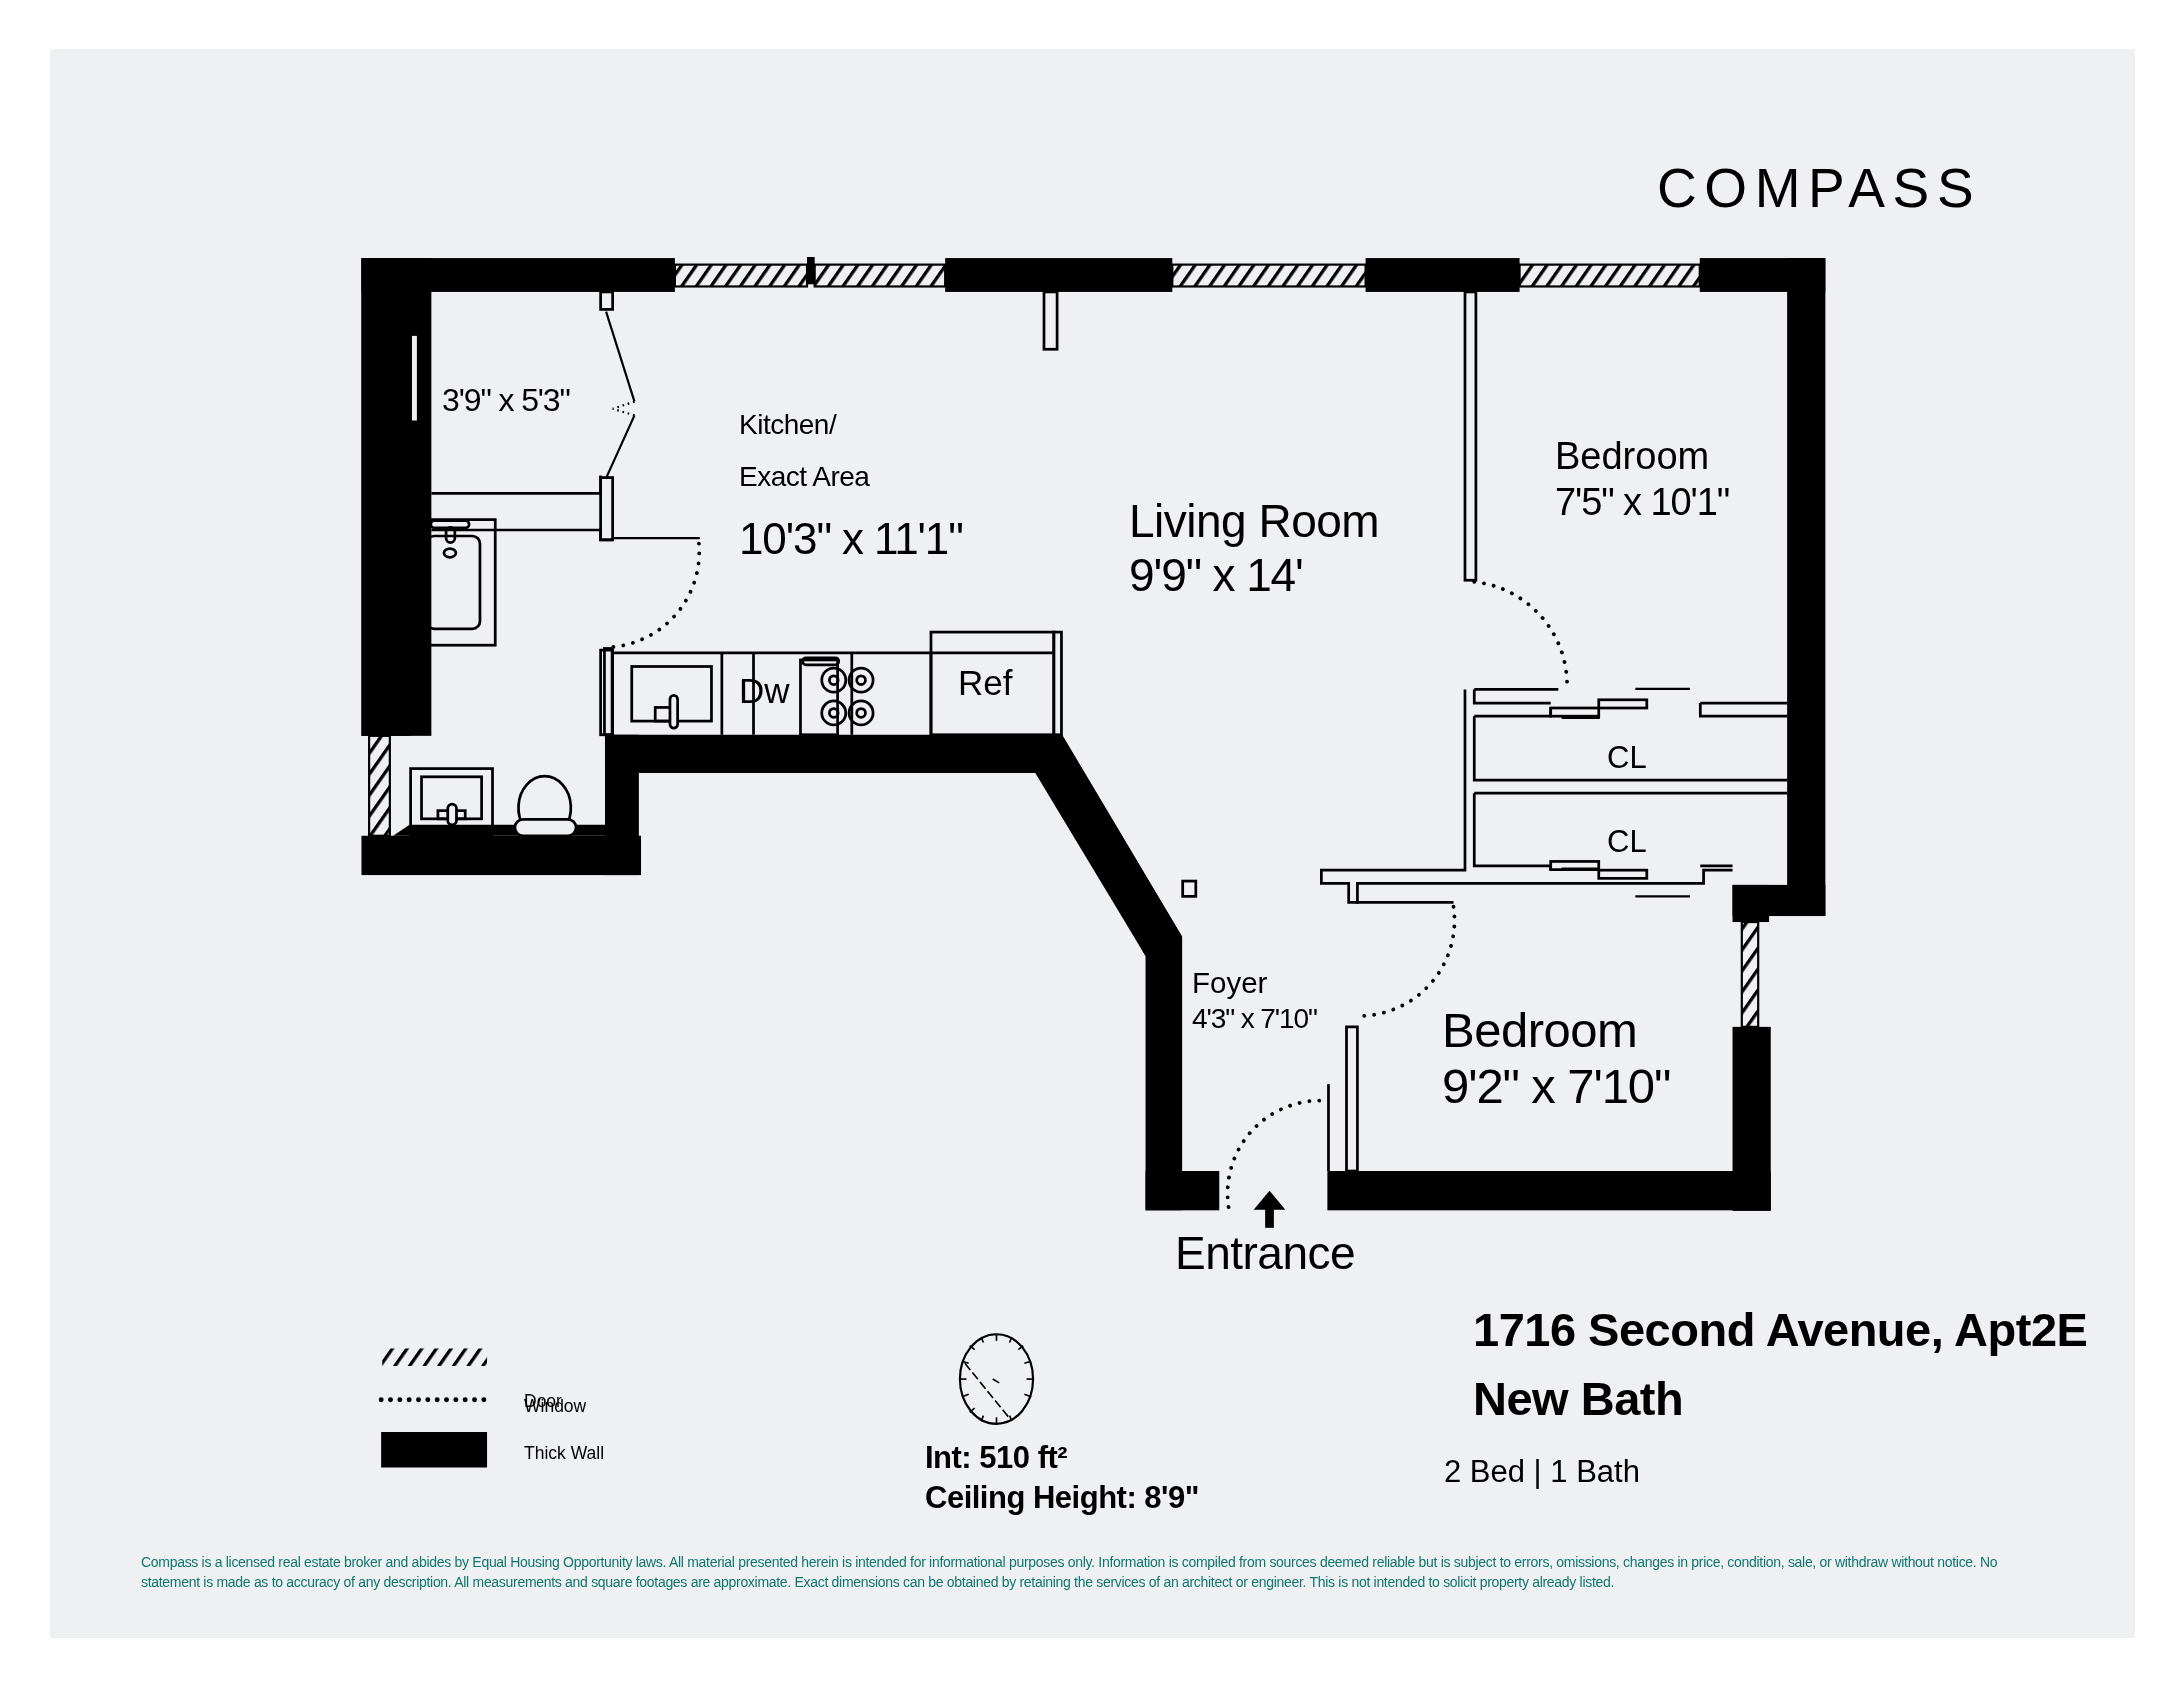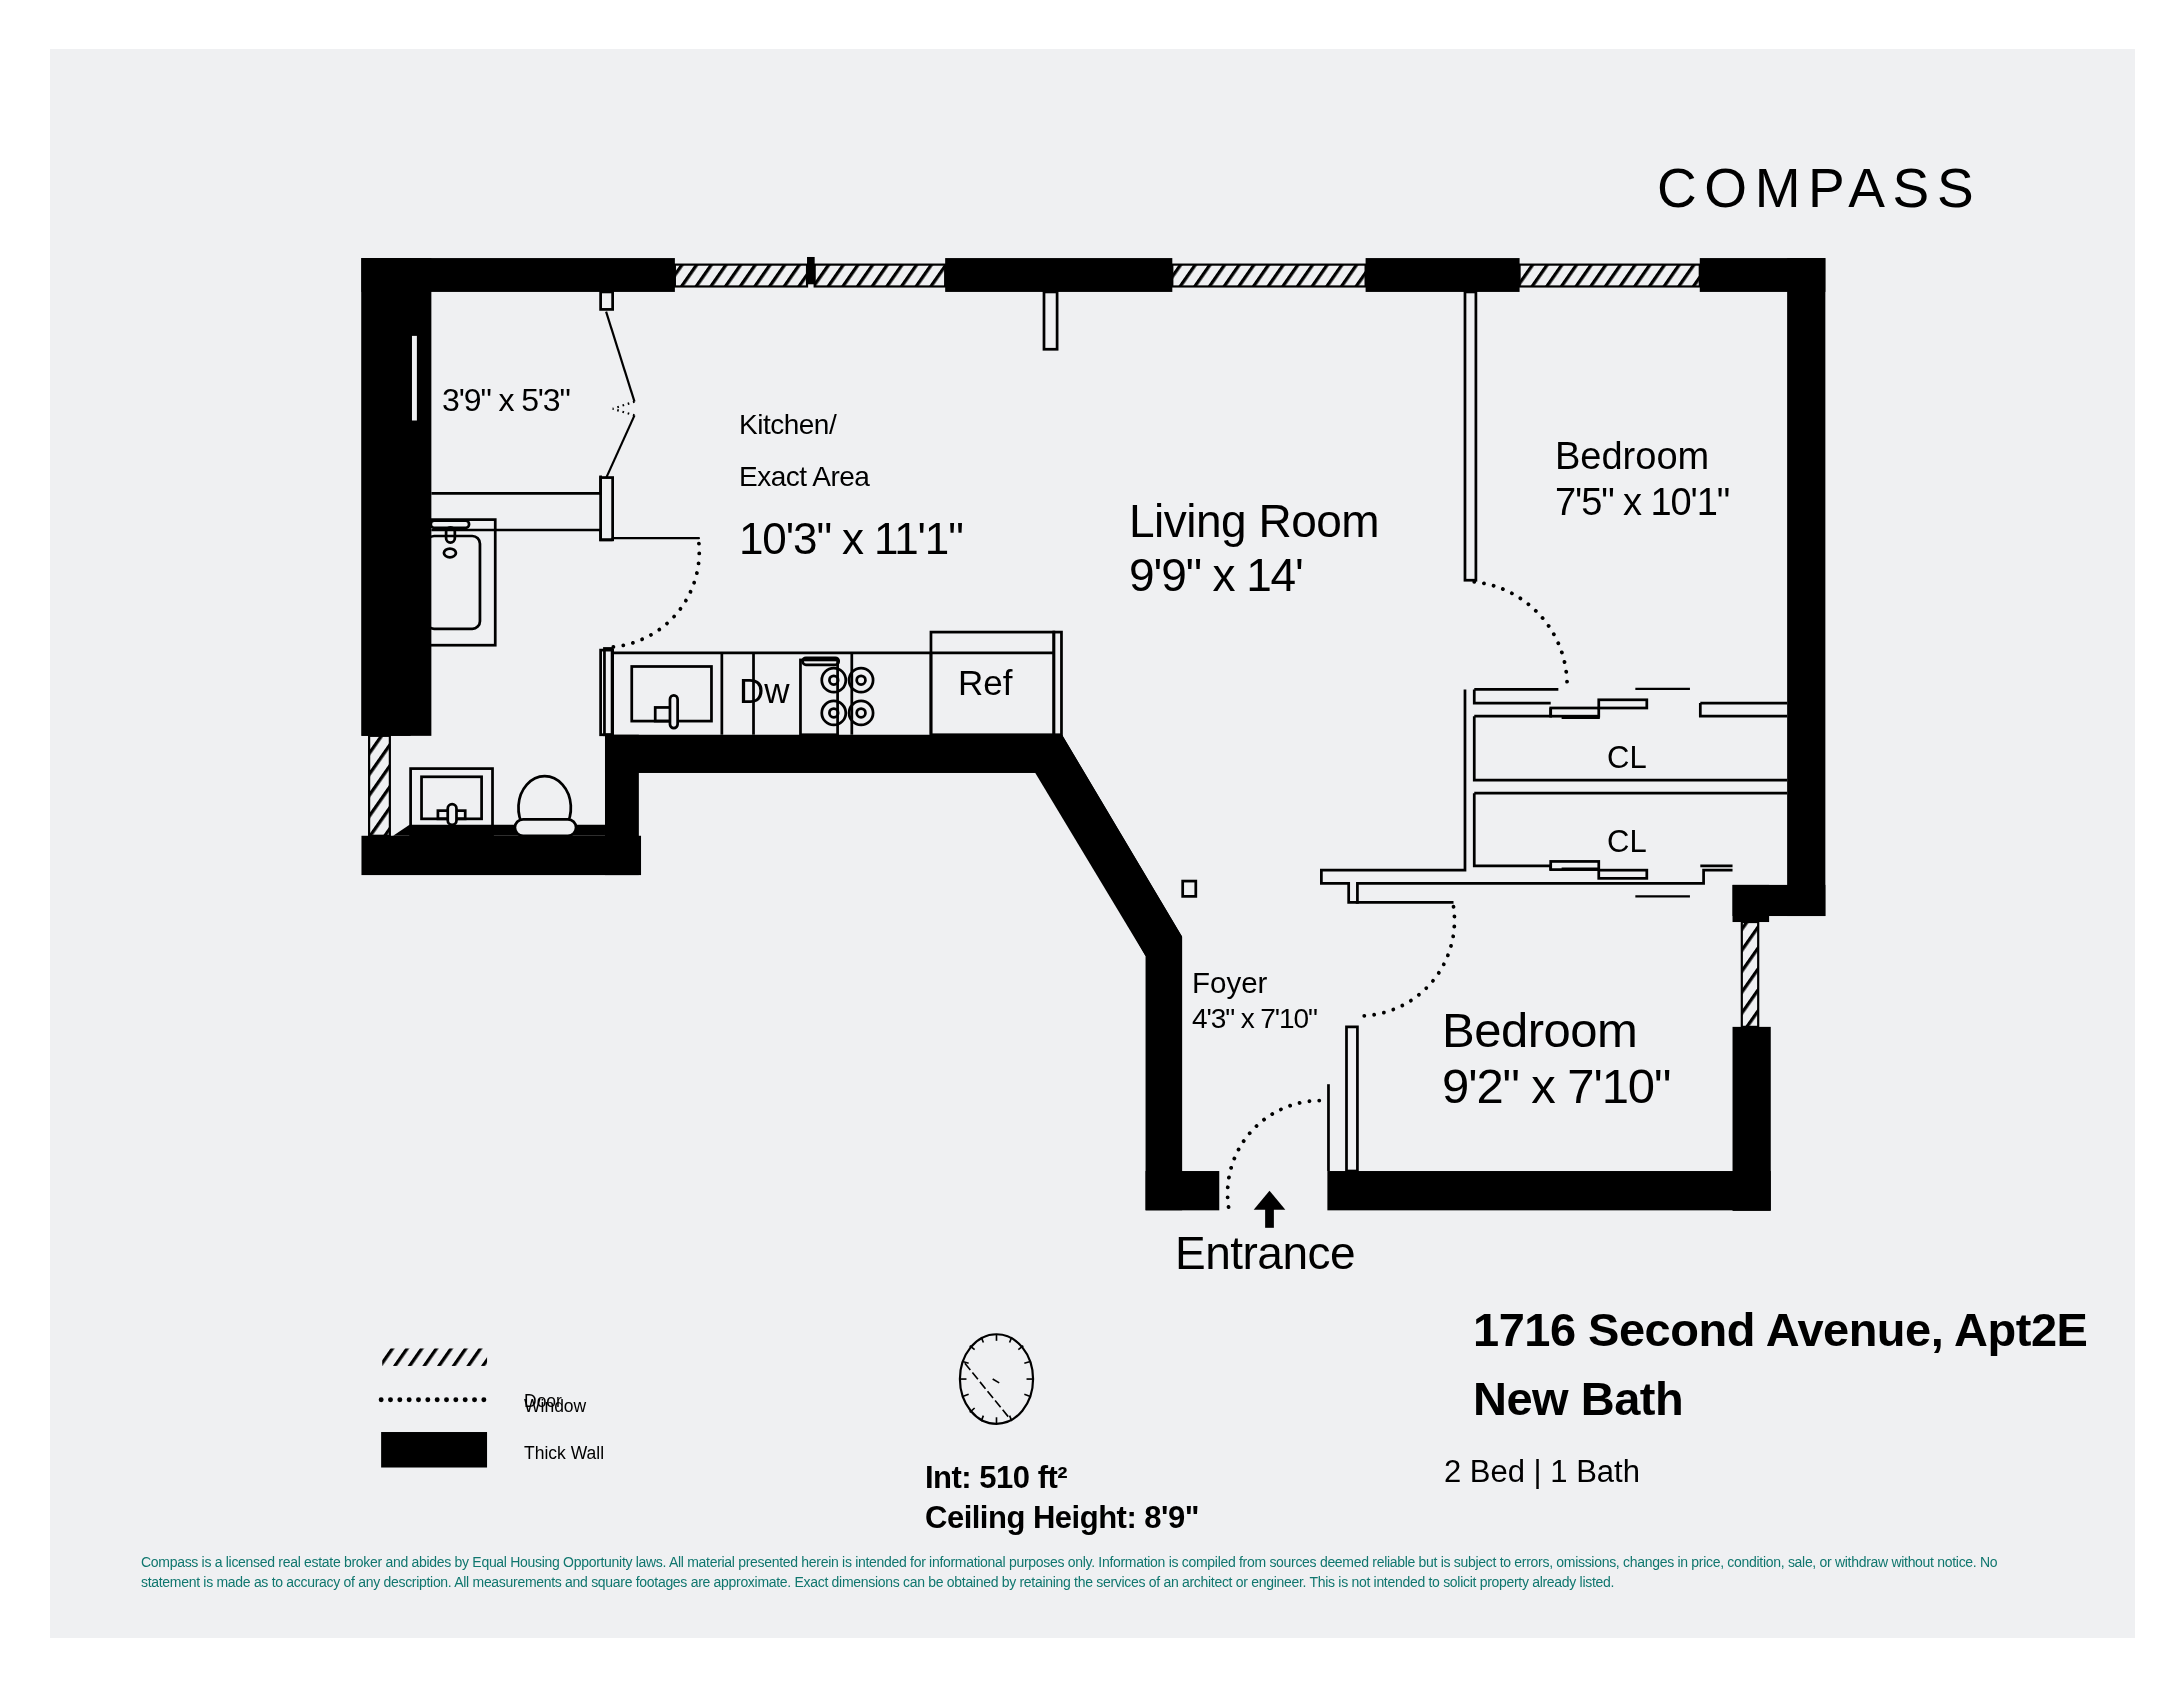--- a/index.html
+++ b/index.html
@@ -9,21 +9,21 @@
   svg.plan { position: absolute; left: 0; top: 0; width: 2183px; height: 1689px; }
   .lbl { position: absolute; white-space: nowrap; line-height: 1; color: #000; }
   .room-name { font-size: 28px; font-weight: 400; letter-spacing: -0.5px; }
   .room-dim { font-size: 44px; font-weight: 400; letter-spacing: -1.1px; }
   .room-name-sm { font-size: 38px; }
   .room-dim-sm { font-size: 38px; letter-spacing: -1.1px; }
   .small-name { font-size: 29.5px; }
   .small-dim { font-size: 28px; letter-spacing: -1.1px; }
   .logo { position: absolute; left: 1657px; top: 156px; font-size: 55px; letter-spacing: 7.6px; font-weight: 400; }
   .legend-text { font-size: 17.5px; position: absolute; white-space: nowrap; }
-  .info { font-size: 31px; font-weight: 700; position: absolute; white-space: nowrap; letter-spacing: -0.5px; margin-top: 20px; }
+  .info { font-size: 31px; font-weight: 700; position: absolute; white-space: nowrap; letter-spacing: -0.5px; }
   .addr { font-size: 47px; font-weight: 700; position: absolute; white-space: nowrap; letter-spacing: -0.5px; margin-left: 29px; }
   .sub { font-size: 31px; position: absolute; white-space: nowrap; }
   .disclaimer { position: absolute; left: 141px; top: 1553px; width: 1911px; font-size: 14px; color: #0f766e; line-height: 19.7px; letter-spacing: -0.3px; }
 </style>
 </head>
 <body>
 
 <div class="card"></div>
 
 <svg class="plan" viewBox="0 0 3998 3092">

